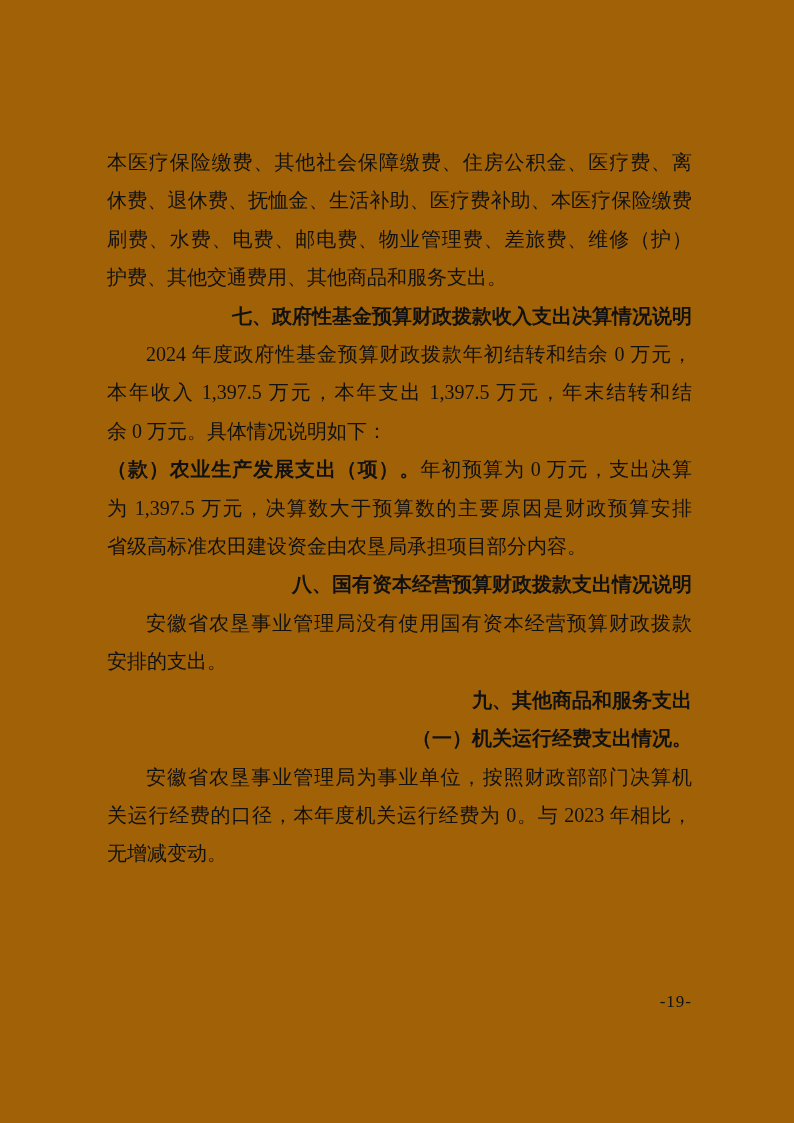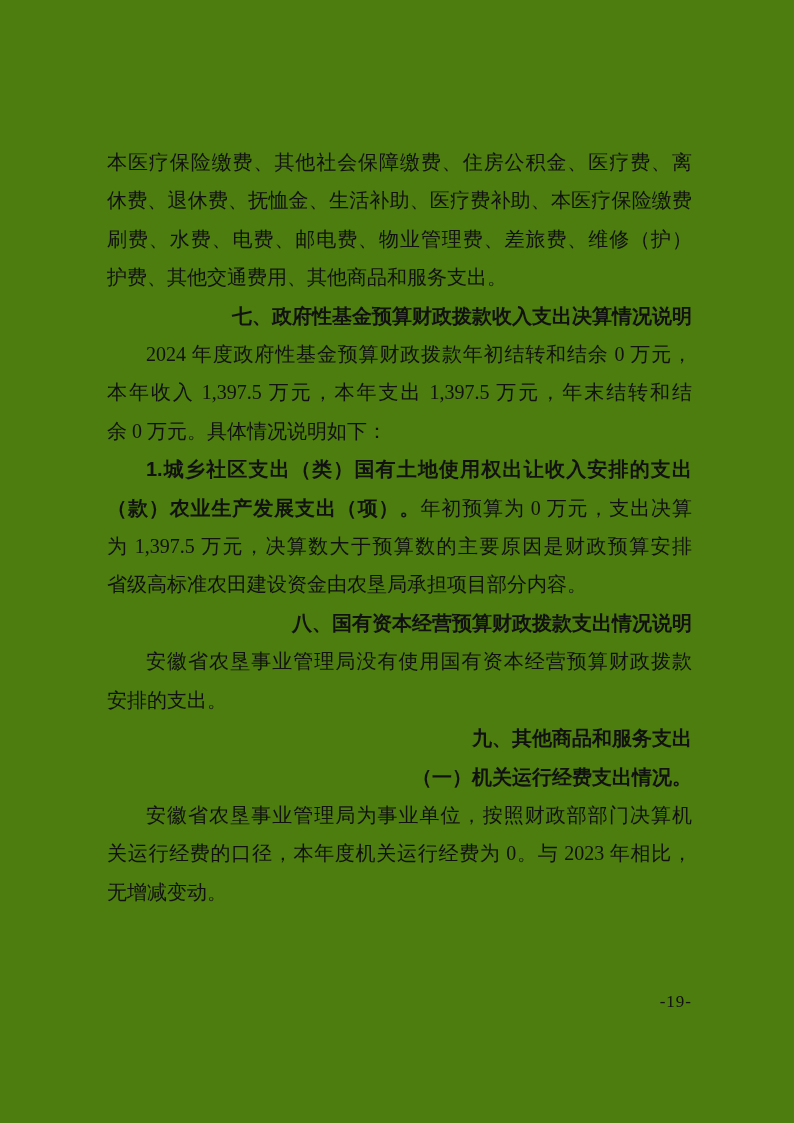--- a/index.html
+++ b/index.html
@@ -4,21 +4,21 @@
 <style>
   html, body {
     margin: 0;
     padding: 0;
     background: #ffffff;
   }
   .page {
     position: relative;
     width: 794px;
     height: 1123px;
-    background: #4d7c0f;
+    background: #a16207;
     overflow: hidden;
   }
   .content {
     position: absolute;
     left: 107px;
     top: 143px;
     width: 585px;
   }
   .ln {
     font-family: "Liberation Serif", "DejaVu Serif", serif;
@@ -56,21 +56,20 @@
 <div class="page">
   <div class="content">
     <div class="ln jfy">本医疗保险缴费、其他社会保障缴费、住房公积金、医疗费、离</div>
     <div class="ln jfy">休费、退休费、抚恤金、生活补助、医疗费补助、本医疗保险缴费</div>
     <div class="ln jfy">刷费、水费、电费、邮电费、物业管理费、差旅费、维修（护）</div>
     <div class="ln">护费、其他交通费用、其他商品和服务支出。</div>
     <div class="ln hd ind">七、政府性基金预算财政拨款收入支出决算情况说明</div>
     <div class="ln ind jfy">2024 年度政府性基金预算财政拨款年初结转和结余 0 万元，</div>
     <div class="ln jfy">本年收入 1,397.5 万元，本年支出 1,397.5 万元，年末结转和结</div>
     <div class="ln">余 0 万元。具体情况说明如下：</div>
-    <div class="ln hd ind jfy">1.城乡社区支出（类）国有土地使用权出让收入安排的支出</div>
     <div class="ln jfy"><span class="b">（款）农业生产发展支出（项）。</span><span>年初预算为 0 万元，支出决算</span></div>
     <div class="ln jfy">为 1,397.5 万元，决算数大于预算数的主要原因是财政预算安排</div>
     <div class="ln">省级高标准农田建设资金由农垦局承担项目部分内容。</div>
     <div class="ln hd ind">八、国有资本经营预算财政拨款支出情况说明</div>
     <div class="ln ind jfy">安徽省农垦事业管理局没有使用国有资本经营预算财政拨款</div>
     <div class="ln">安排的支出。</div>
     <div class="ln hd ind">九、其他商品和服务支出</div>
     <div class="ln hd ind">（一）机关运行经费支出情况。</div>
     <div class="ln ind jfy">安徽省农垦事业管理局为事业单位，按照财政部部门决算机</div>
     <div class="ln jfy">关运行经费的口径，本年度机关运行经费为 0。与 2023 年相比，</div>

